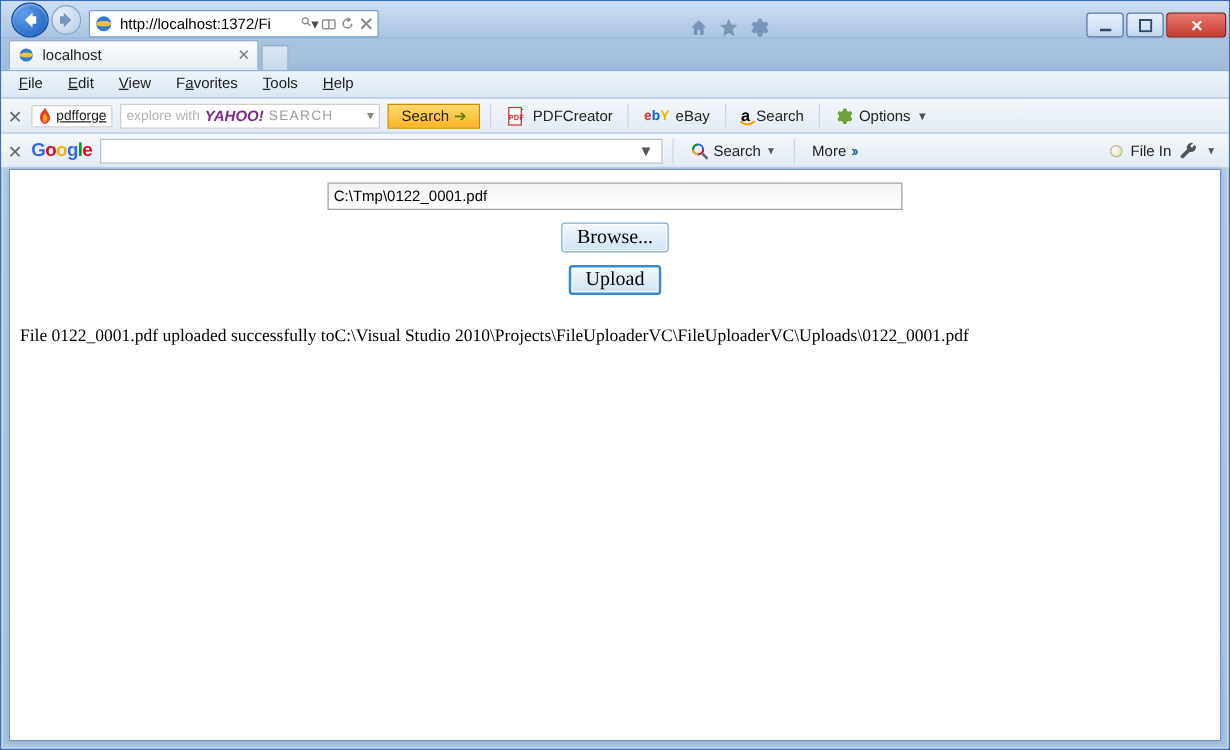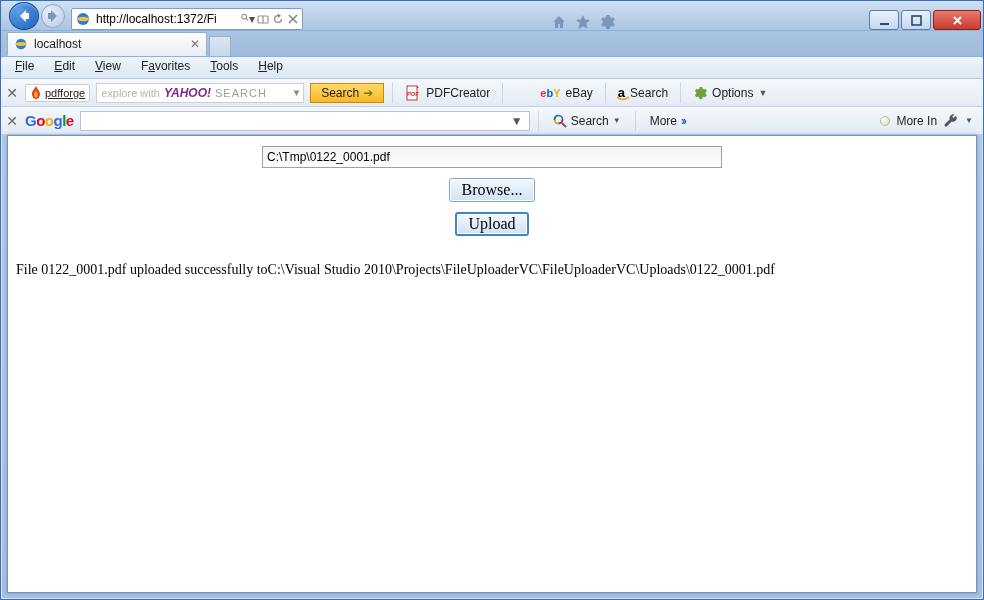--- a/index.html
+++ b/index.html
@@ -255,21 +255,21 @@
     <div class="tb-link">
       <svg width="16" height="16" viewBox="0 0 16 16">
           <rect x="2" y="1" width="10" height="14" fill="#fff" stroke="#c33"></rect>
           <text x="8" y="11" font-size="6" text-anchor="middle" fill="#c33" font-weight="bold">PDF</text>
           <path d="M12 1l2 2h-2z" fill="#c33"></path>
         </svg>
       <span>PDFCreator</span>
     </div>
     <div class="vdiv"></div>
     <div class="tb-link">
-      <span style="font-weight:bold;font-size:11px;margin-left:25px;"><span style="color:#e53238">e</span><span style="color:#0064d2">b</span><span style="color:#f5af02">Y</span></span>
+      <span style="font-weight:bold;font-size:11px;"><span style="color:#e53238">e</span><span style="color:#0064d2">b</span><span style="color:#f5af02">Y</span></span>
       <span>eBay</span>
     </div>
     <div class="vdiv"></div>
     <div class="tb-link">
       <span style="font-weight:bold;color:#000;font-size:13px;position:relative;">a<svg width="12" height="6" viewBox="0 0 12 6" style="position:absolute;left:-1px;bottom:-2px;">
             <path d="M0 1 Q6 6 12 1" fill="none" stroke="#ff9900" stroke-width="1.6"></path>
           </svg></span>
       <span>Search</span>
     </div>
     <div class="vdiv"></div>
@@ -303,21 +303,21 @@
       <span>Search</span>
       <span style="font-size:8px;color:#555;">▼</span>
     </div>
     <div class="vdiv"></div>
     <div class="gs-btn">
       <span>More</span>
       <span class="more-chev">››</span>
     </div>
     <div class="signin">
       <span style="width:10px;height:10px;border-radius:50%;background:radial-gradient(circle at 30% 30%,#fff,#d9d9b4);border:1px solid #bcbc8a;"></span>
-      <span>More In</span>
+      <span>File In</span>
       <span class="wrench"><svg viewBox="0 0 16 16" width="16" height="16">
             <path fill="#555" d="M13.7 3.6a4 4 0 0 1-5 4.9L3.9 13.3a1.5 1.5 0 0 1-2.1-2.1l4.8-4.8a4 4 0 0 1 4.9-5l-2.3 2.3 1.4 1.4 2.3-2.3c.4.5.7 1.1.8 1.8z"></path>
           </svg></span>
       <span style="font-size:8px;color:#555;">▼</span>
     </div>
   </div>
 
   <div class="content-frame">
     <div class="page">
       <div class="upload-row">

